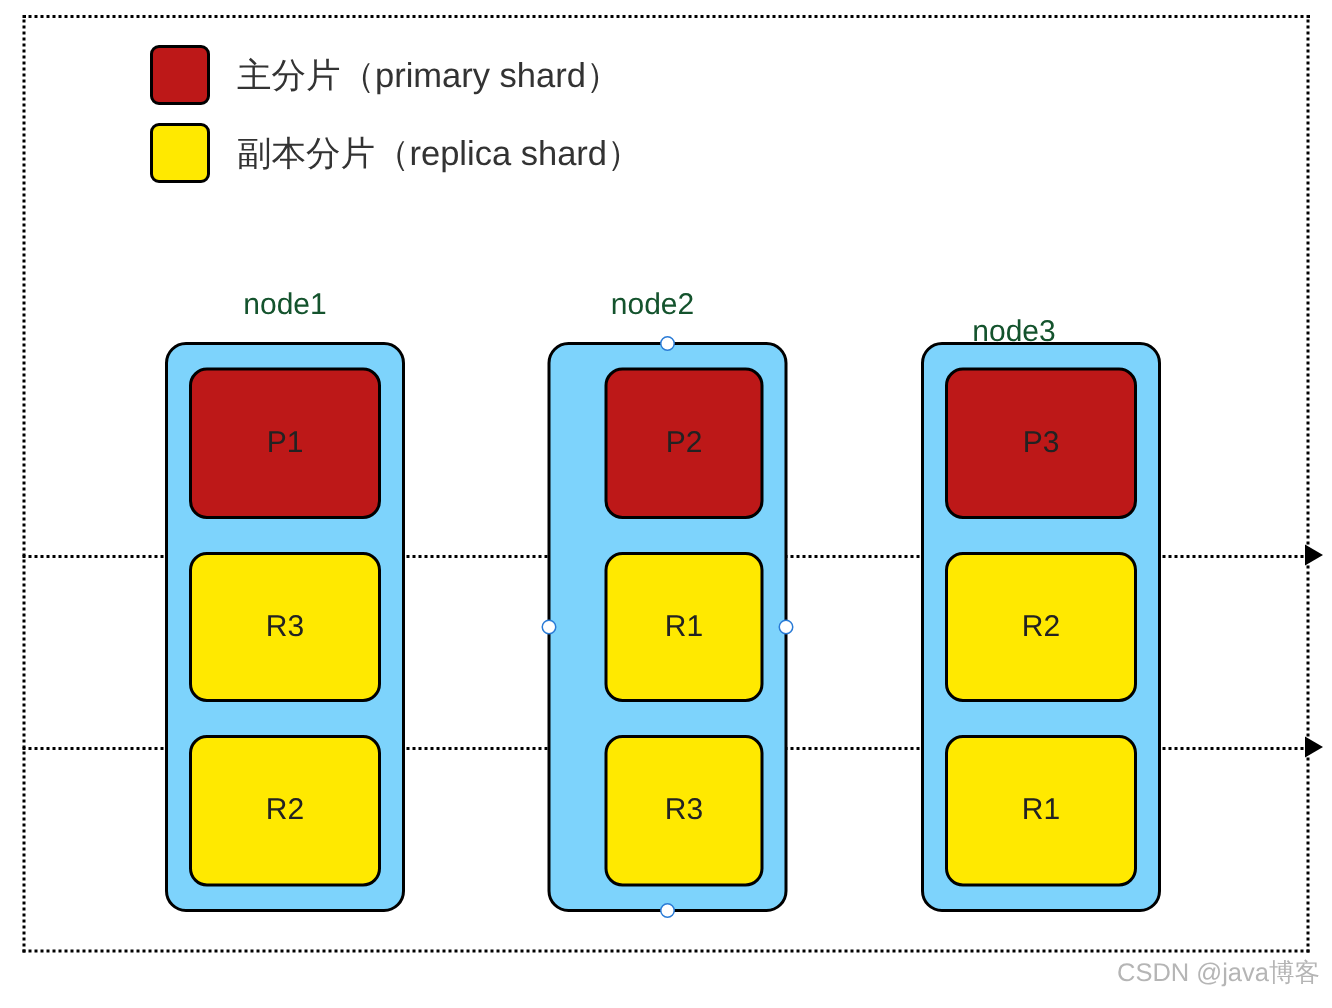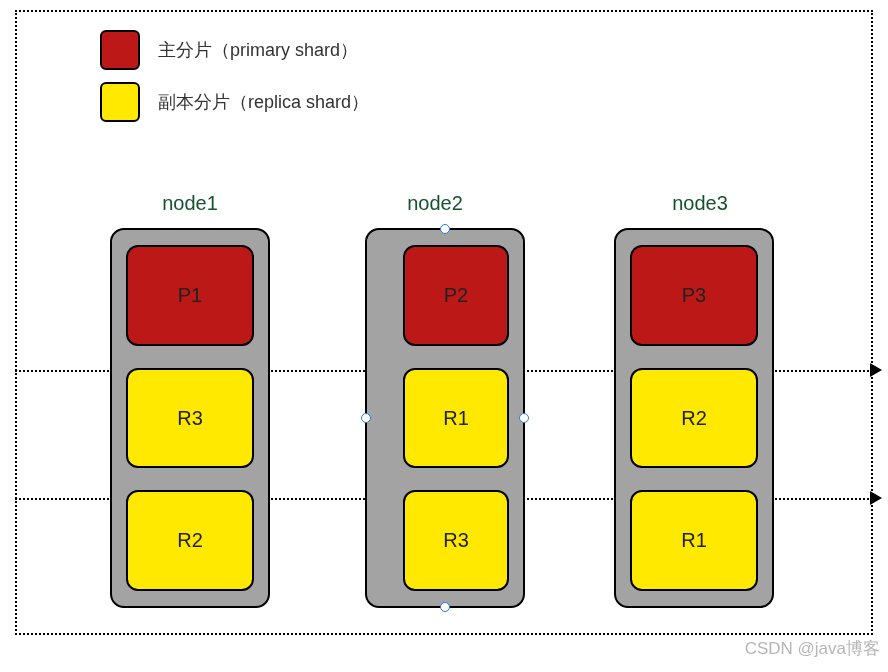--- a/index.html
+++ b/index.html
@@ -34,42 +34,42 @@
   }
   .legend-swatch {
     width: 40px;
     height: 40px;
     border-radius: 6px;
     border: 2px solid #000;
     margin-right: 18px;
   }
   .swatch-primary { background: #BD1818; }
   .swatch-replica { background: #FFE900; }
-  .legend-text { font-size: 18px; color: #333; }
+  .legend-text { font-size: 23px; color: #333; }
 
   
   .node-label {
     position: absolute;
     top: 192px;
     font-size: 20px;
     color: #14532d;
     text-align: center;
     width: 160px;
   }
   .node1-label { left: 110px; }
   .node2-label { left: 355px; }
-  .node3-label { left: 620px; }
+  .node3-label { left: 596px; margin-top: 18px; }
 
   
   .node {
     position: absolute;
     top: 228px;
     width: 160px;
     height: 380px;
-    background: #a3a3a3;
+    background: #7dd3fc;
     border: 2.5px solid #000;
     border-radius: 14px;
     padding: 15px 14px;
     display: flex;
     flex-direction: column;
     gap: 22px;
   }
   .node1 { left: 110px; }
   .node2 { left: 365px; padding-left: 36px; }
   .node3 { left: 614px; }

